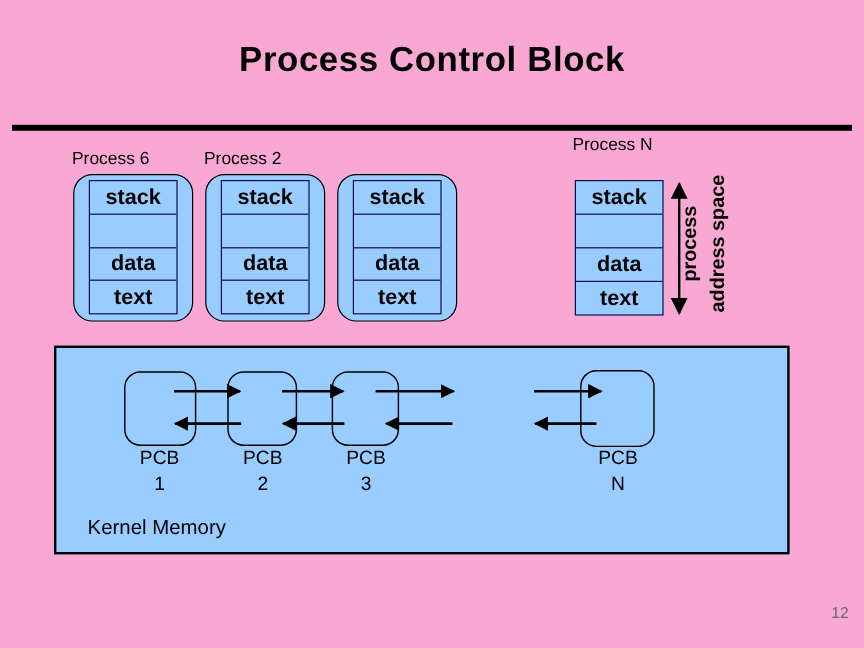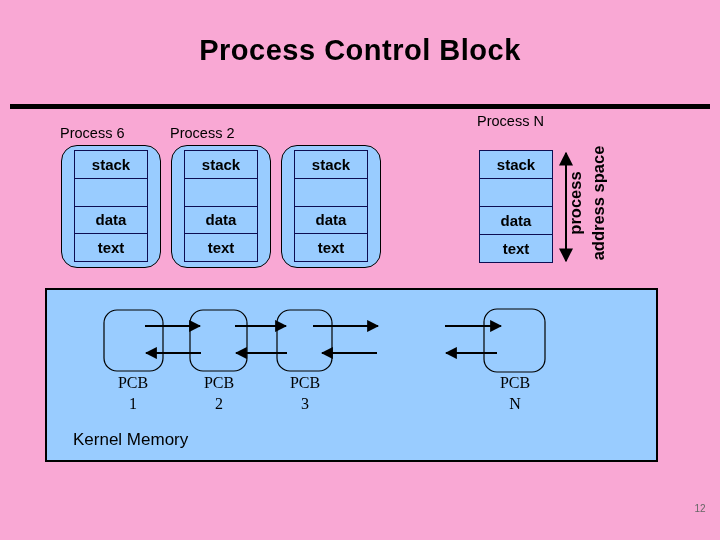--- a/index.html
+++ b/index.html
@@ -20,52 +20,52 @@
     top:145px;width:100px;height:123px;background:#99CCFF;
     border:1.5px solid #000;border-radius:16px;box-sizing:border-box;
   }
   .proc-table{
     top:150px;width:74px;height:112px;background:#99CCFF;
     border:1px solid #0d0d52;box-sizing:border-box;
     display:flex;flex-direction:column;
   }
   .proc-row{
     flex:1;display:flex;align-items:center;justify-content:center;
-    font-size:15px;font-weight:bold;border-bottom:1px solid #0d0d52;
+    font-size:18px;font-weight:bold;border-bottom:1px solid #0d0d52;
   }
   .proc-row:last-child{border-bottom:none;text-align:center;}
 
   
   #vspan-arrow{left:558px;top:147px;}
   #addr-label{
     left:524px;top:180px;width:126px;height:46px;
     transform:rotate(-90deg);transform-origin:50% 50%;
     text-align:center;font-size:16.5px;font-weight:bold;line-height:23px;
     white-space:nowrap;
   }
 
   
   #kernel-box{
     left:45px;top:288px;width:613px;height:174px;background:#99CCFF;
     border:2px solid #000;box-sizing:border-box;
   }
   #kernel-svg{left:45px;top:288px;}
   .pcb-label{
     top:372px;width:80px;text-align:center;
-    font-size:16px;line-height:21px;font-family:Liberation Serif, serif;
+    font-size:16px;line-height:21px;
   }
   #kernel-label{left:57px;top:430px;font-size:17px;margin-left:16px;}
 
   
   #caption{left:45px;top:461px;width:613px;text-align:center;
            font-size:16px;font-weight:bold;line-height:17.5px;}
 
   
   #page-num{left:688px;top:503px;width:24px;text-align:center;
-            font-size:10px;color:#666;}
+            font-size:13px;color:#666;}
 </style>
 </head>
 <body>
 
 <div id="slide">
 
   <div id="title" class="abs">Process Control Block</div>
   <div id="title-rule" class="abs"></div>
 
   <div class="abs proc-header" style="left:60px;">Process 6</div>

